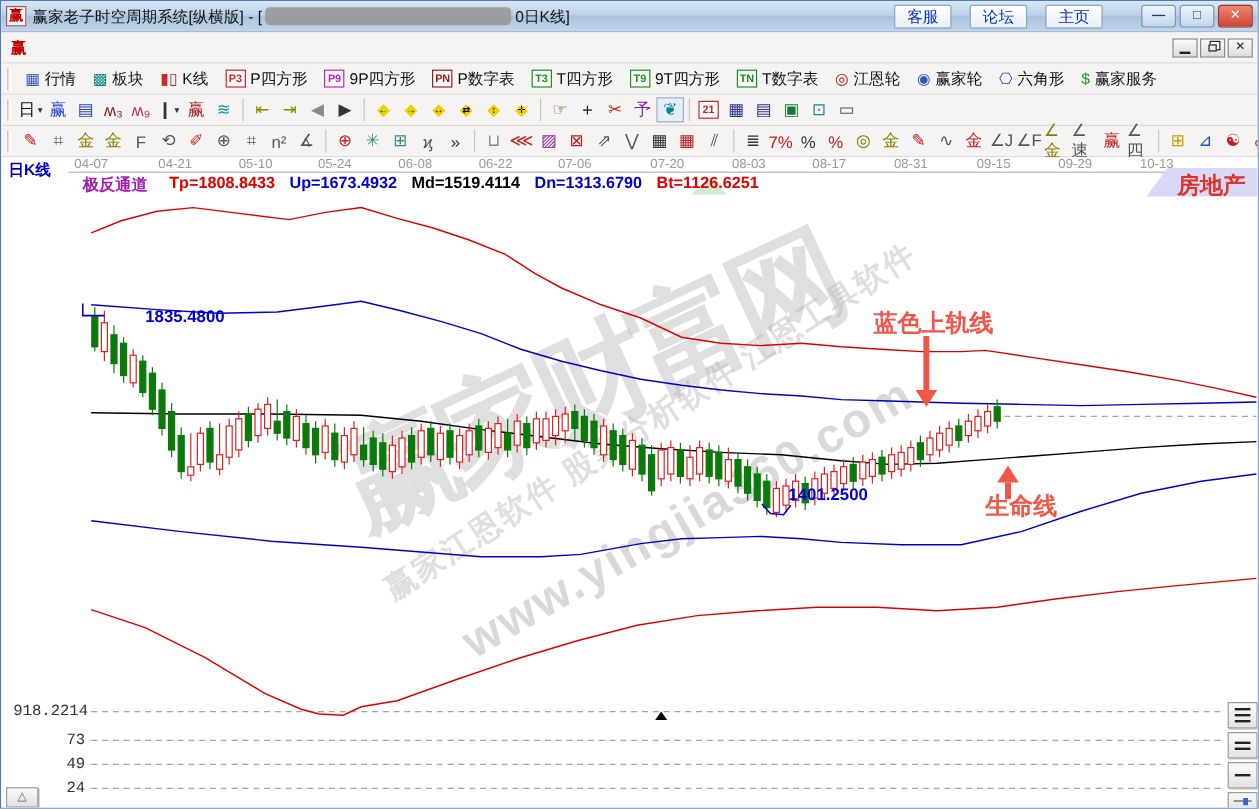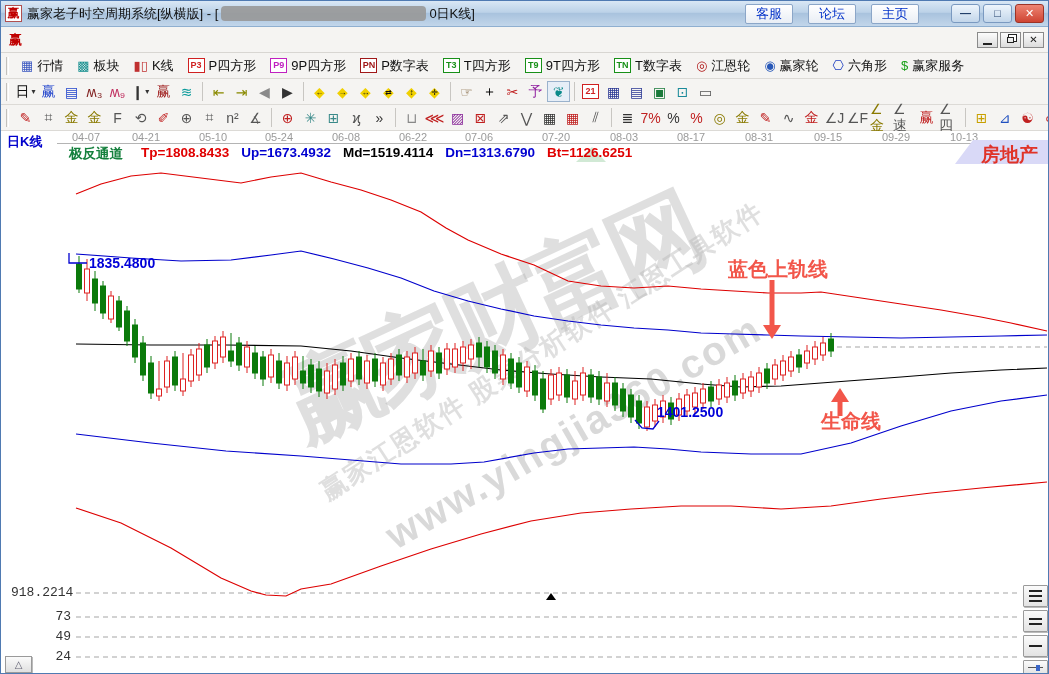--- a/index.html
+++ b/index.html
@@ -619,49 +619,49 @@
         <line x1="771" y1="279" x2="771" y2="324" stroke="#f2564a" stroke-width="5"></line>
         <polygon points="762,324 780,324 771,338" fill="#f2564a"></polygon>
         <line x1="839" y1="415" x2="839" y2="401" stroke="#f2564a" stroke-width="5"></line>
         <polygon points="830,401 848,401 839,387" fill="#f2564a"></polygon>
         <polyline points="68,252 68,262 86,262" fill="none" stroke="#0000d0" stroke-width="1.3"></polyline>
         <polyline points="634,419 641,427 652,428 658,420" fill="none" stroke="#0000d0" stroke-width="1.3"></polyline>
       </svg>
 
     <div class="ov perlabel">日K线</div>
     <div id="date-axis">
-        <span class="dlab" style="left: 63px;">04-07</span>
+        <span class="dlab" style="left: 53px;">04-07</span>
         <span class="dlab" style="left: 123px;">04-21</span>
         <span class="dlab" style="left: 190px;">05-10</span>
         <span class="dlab" style="left: 256px;">05-24</span>
         <span class="dlab" style="left: 323px;">06-08</span>
         <span class="dlab" style="left: 390px;">06-22</span>
         <span class="dlab" style="left: 456px;">07-06</span>
         <span class="dlab" style="left: 533px;">07-20</span>
         <span class="dlab" style="left: 601px;">08-03</span>
         <span class="dlab" style="left: 668px;">08-17</span>
         <span class="dlab" style="left: 736px;">08-31</span>
         <span class="dlab" style="left: 805px;">09-15</span>
         <span class="dlab" style="left: 873px;">09-29</span>
         <span class="dlab" style="left: 941px;">10-13</span>
       </div>
     <div class="axline"></div>
     <div class="ov inforow">
-      <span style="color:#15803d;font-family:Liberation Serif, serif;">极反通道</span>
+      <span style="color:#a21caf;font-family:Liberation Serif, serif;">极反通道</span>
       <span id="indicator-values" style="display:flex;gap:12px;">
           <span style="color: rgb(224, 0, 0);">Tp=1808.8433</span>
           <span style="color: rgb(0, 0, 208);">Up=1673.4932</span>
           <span style="color: rgb(0, 0, 0);">Md=1519.4114</span>
           <span style="color: rgb(0, 0, 208);">Dn=1313.6790</span>
           <span style="color: rgb(224, 0, 0);">Bt=1126.6251</span>
         </span>
     </div>
     <div class="ov sectag">房地产</div>
 
-    <div class="ov ann-blue" style="left:88px;top:124px;">1835.4800</div>
+    <div class="ov ann-blue" style="left:88px;top:124px;padding-left:32px;">1835.4800</div>
     <div class="ov ann-blue" style="left:656px;top:273px;">1401.2500</div>
     <div class="ov ann-red" style="left:727px;top:125px;">蓝色上轨线</div>
     <div class="ov ann-red" style="left:820px;top:277px;">生命线</div>
 
     <div class="sclab" style="left:10px;top:454px;">918.2214</div>
     <div id="sub-scale">
         <div class="sclab" style="left: 18px; top: 478px;">73</div>
         <div class="sclab" style="left: 18px; top: 498px;">49</div>
         <div class="sclab" style="left: 18px; top: 518px;">24</div>
       </div>

